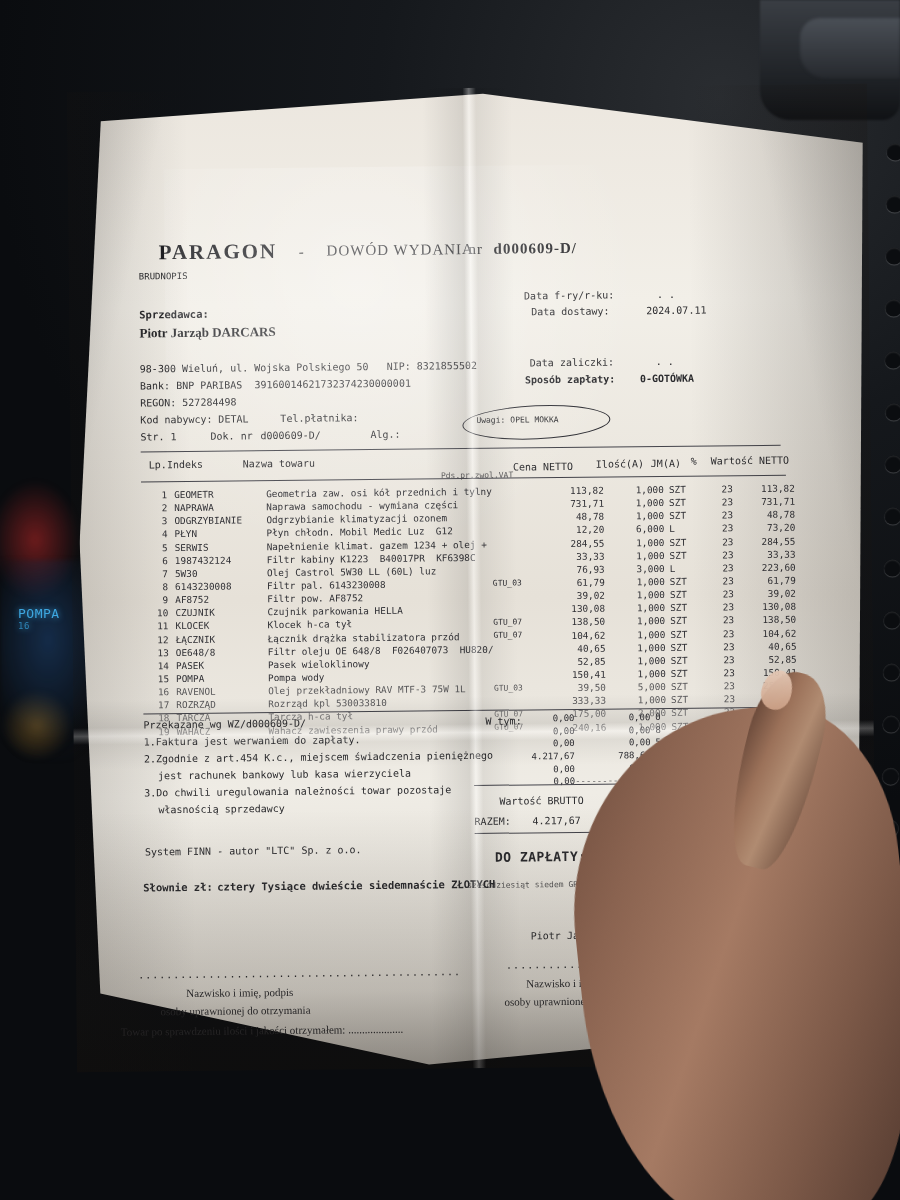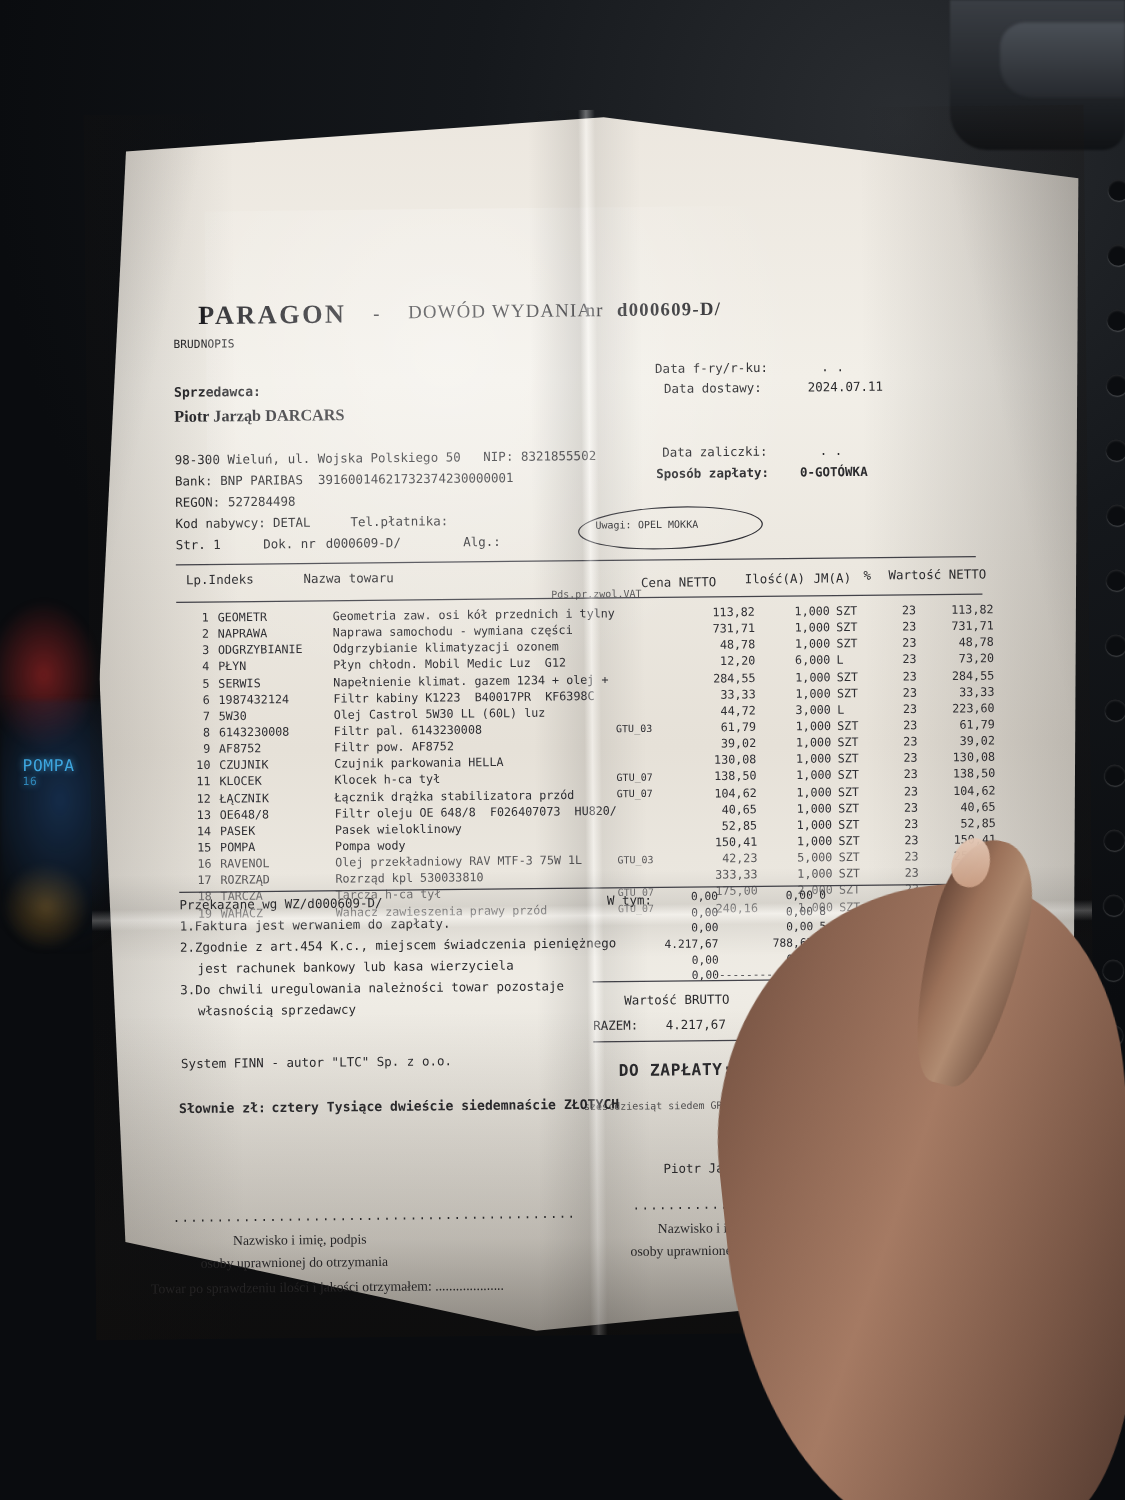--- a/index.html
+++ b/index.html
@@ -312,21 +312,21 @@
               <td class="col-q">1,000</td>
               <td class="col-u">SZT</td>
               <td class="col-v">23</td>
               <td class="col-w">33,33</td>
             </tr>
             <tr>
               <td class="col-n">7</td>
               <td class="col-i">5W30</td>
               <td class="col-d">Olej Castrol 5W30 LL (60L) luz</td>
               <td class="col-g"></td>
-              <td class="col-p">44,72</td>
+              <td class="col-p">76,93</td>
               <td class="col-q">3,000</td>
               <td class="col-u">L</td>
               <td class="col-v">23</td>
               <td class="col-w">223,60</td>
             </tr>
             <tr>
               <td class="col-n">8</td>
               <td class="col-i">6143230008</td>
               <td class="col-d">Filtr pal. 6143230008</td>
               <td class="col-g">GTU_03</td>
@@ -411,21 +411,21 @@
               <td class="col-q">1,000</td>
               <td class="col-u">SZT</td>
               <td class="col-v">23</td>
               <td class="col-w">150,41</td>
             </tr>
             <tr class="faded">
               <td class="col-n">16</td>
               <td class="col-i">RAVENOL</td>
               <td class="col-d">Olej przekładniowy RAV MTF-3 75W 1L</td>
               <td class="col-g">GTU_03</td>
-              <td class="col-p">42,23</td>
+              <td class="col-p">39,50</td>
               <td class="col-q">5,000</td>
               <td class="col-u">SZT</td>
               <td class="col-v">23</td>
               <td class="col-w">258,60</td>
             </tr>
             <tr class="faded">
               <td class="col-n">17</td>
               <td class="col-i">ROZRZĄD</td>
               <td class="col-d">Rozrząd kpl 530033810</td>
               <td class="col-g"></td>

